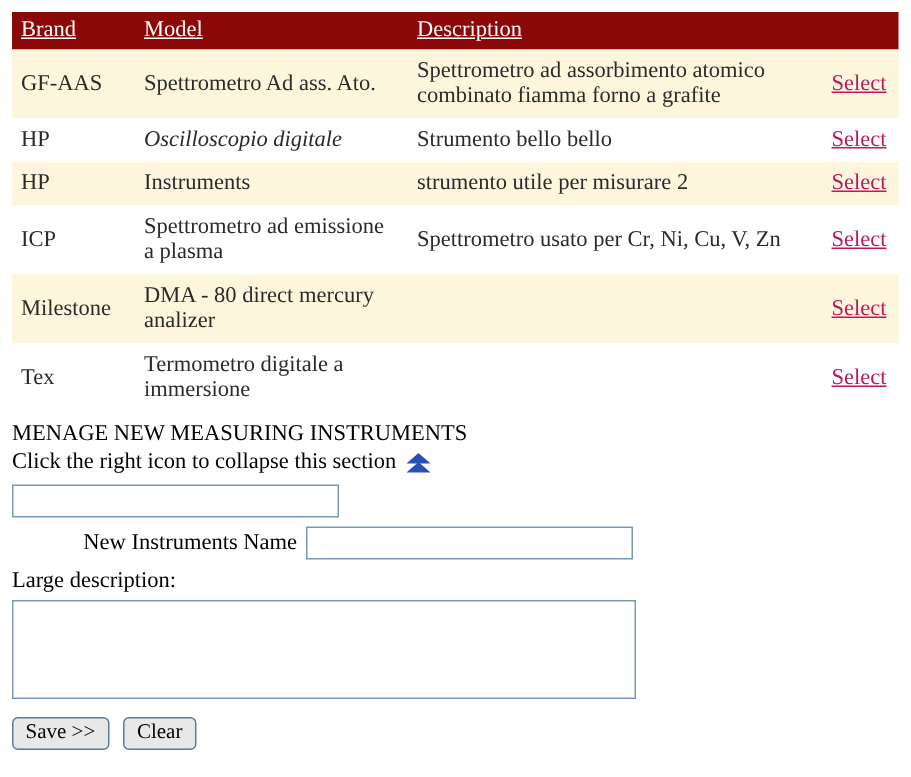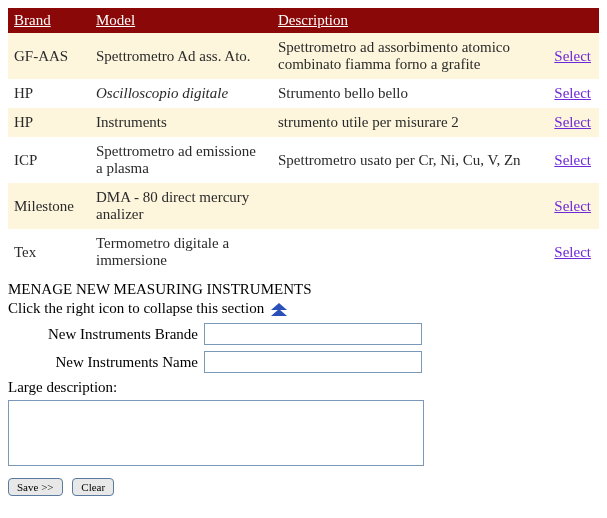--- a/index.html
+++ b/index.html
@@ -27,21 +27,21 @@
   table.grid td {
     padding: 6px 6px;
     vertical-align: middle;
     color: #2a2a2a;
   }
   table.grid td.sel {
     text-align: right;
     padding-right: 8px;
   }
   table.grid td.sel a {
-    color: #6d28d9;
+    color: #be185d;
     text-decoration: underline;
     cursor: pointer;
   }
   .section-head {
     margin-top: 6px;
     font-size: 15px;
   }
   .collapse-line {
     margin-top: 2px;
   }
@@ -84,21 +84,21 @@
     resize: none;
     overflow-y: scroll;
   }
   .btn-row { margin-top: 12px; }
   button.ui {
     background: #e8e8e8;
     border: 1px solid #5b7aa0;
     border-radius: 4px;
     padding: 2px 8px;
     font-family: inherit;
-    font-size: 11px;
+    font-size: 14px;
     cursor: pointer;
   }
   button.ui + button.ui { margin-left: 6px; }
 </style>
 </head>
 <body>
 
 <table class="grid">
   <thead>
     <tr>
@@ -154,21 +154,20 @@
   <span>Click the right icon to collapse this section</span>
   <span class="collapse-icon">
     <svg width="18" height="14" viewBox="0 0 18 14">
       <polygon points="9,0 17,7 12,7 12,7 6,7 1,7" fill="#2a4fb8"></polygon>
       <polygon points="9,6 17,13 1,13" fill="#2a4fb8"></polygon>
     </svg>
   </span>
 </div>
 
 <div class="form-row">
-  <label>New Instruments Brande</label>
   <input class="txt" type="text" value="" style="">
 </div>
 
 <div class="form-row">
   <label>New Instruments Name</label>
   <input class="txt" type="text" value="" style="">
 </div>
 
 <div class="desc-label">Large description:</div>
 <textarea class="desc" style=""></textarea>

